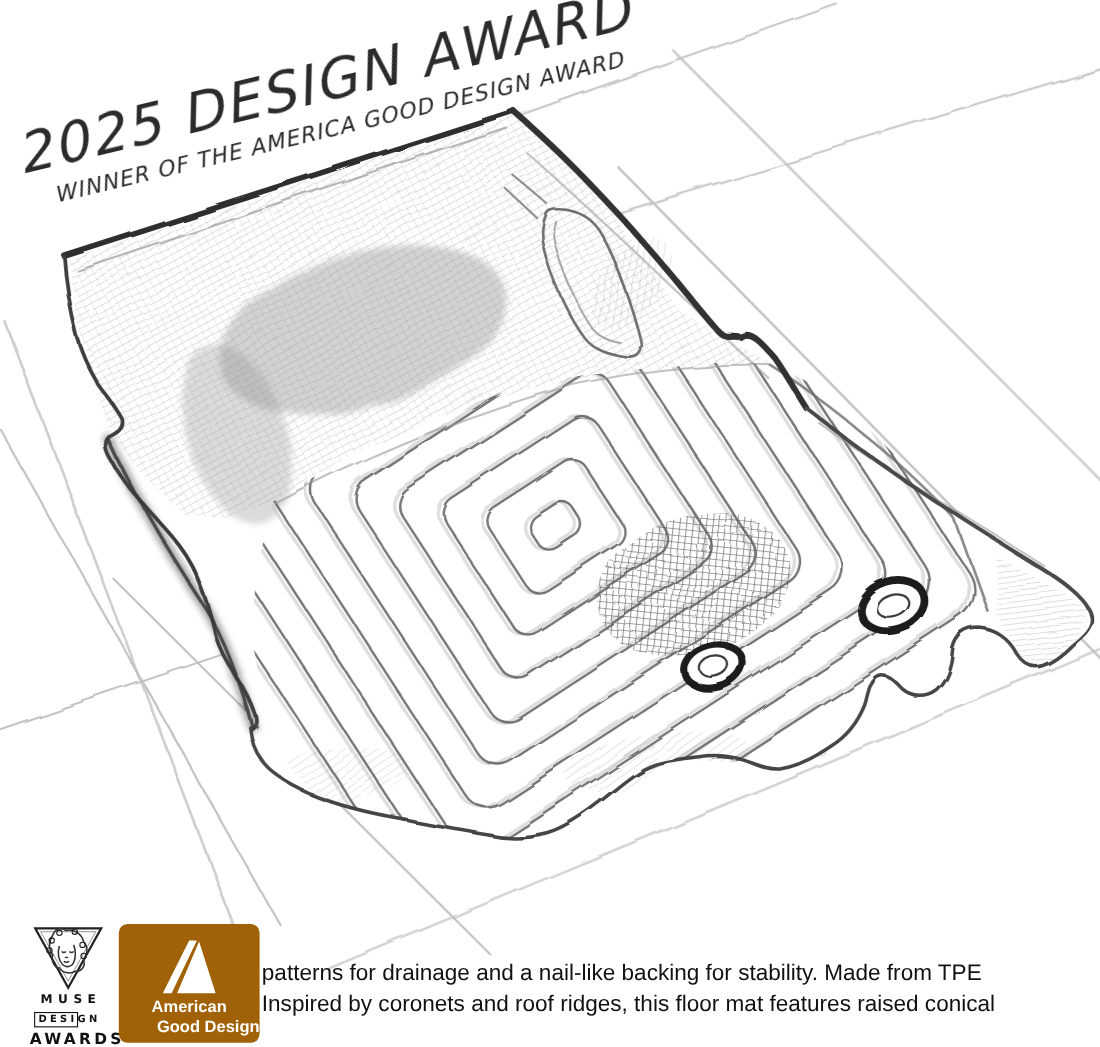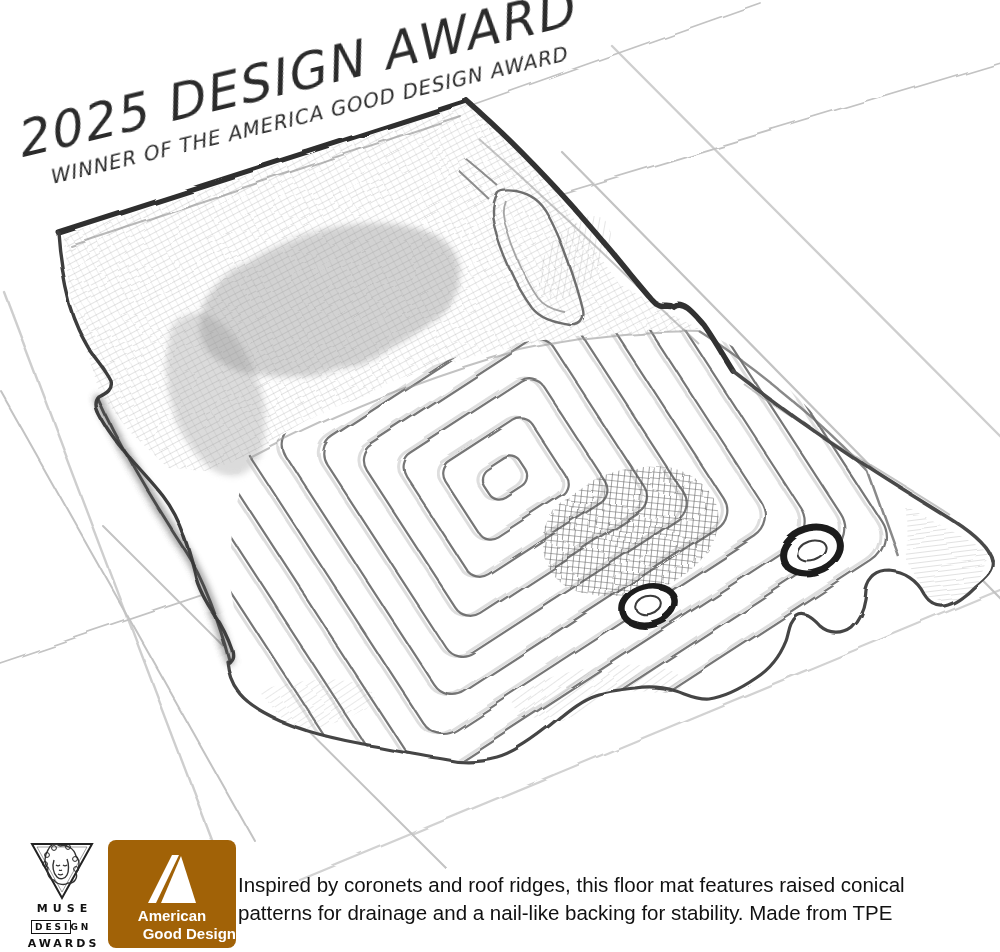--- a/index.html
+++ b/index.html
@@ -28,21 +28,21 @@
   .muse-logo{position:absolute;left:24px;top:836px;width:76px;height:116px;}
   .muse-word{
     position:absolute;left:24px;width:76px;text-align:center;color:#111;
     font-family:"DejaVu Sans", sans-serif;
   }
   .muse-word.w1{top:902px;font-size:11px;font-weight:bold;letter-spacing:5px;text-indent:5px;}
   .muse-word.w2{
     top:920px;left:31px;width:40px;font-size:9px;font-weight:bold;letter-spacing:3px;text-indent:3px;
     border:1.5px solid #111;padding:1px 0;box-sizing:border-box;
   }
-  .muse-word.w3{top:937px;font-size:11px;font-weight:bold;letter-spacing:3px;text-indent:3px;}
+  .muse-word.w3{top:937px;font-size:14px;font-weight:bold;letter-spacing:3px;text-indent:3px;}
   .agd-logo{
     position:absolute;left:108px;top:840px;width:128px;height:108px;
     background:#a16207;border-radius:8px;
   }
   .agd-text{
     position:absolute;width:100%;text-align:center;color:#fff;
     font-weight:bold;font-family:"Liberation Sans", sans-serif;line-height:1;
   }
   .agd-text.l1{top:68px;font-size:15px;}
   .agd-text.l2{top:86px;font-size:15px;text-align:right;}
@@ -253,15 +253,15 @@
 <div class="agd-logo">
   <svg width="108" height="108" viewBox="0 0 108 108">
     <polygon points="73,16 88,63 53,63" fill="#ffffff"></polygon>
     <polygon points="40,63 48,63 71,15 64,15" fill="#ffffff"></polygon>
   </svg>
   <div class="agd-text l1">American</div>
   <div class="agd-text l2">Good Design</div>
 </div>
 
 <div class="caption">
+  <div>patterns for drainage and a nail-like backing for stability. Made from TPE</div>
   <div>Inspired by coronets and roof ridges, this floor mat features raised conical</div>
-  <div>patterns for drainage and a nail-like backing for stability. Made from TPE</div>
 </div>
 
 </body></html>

